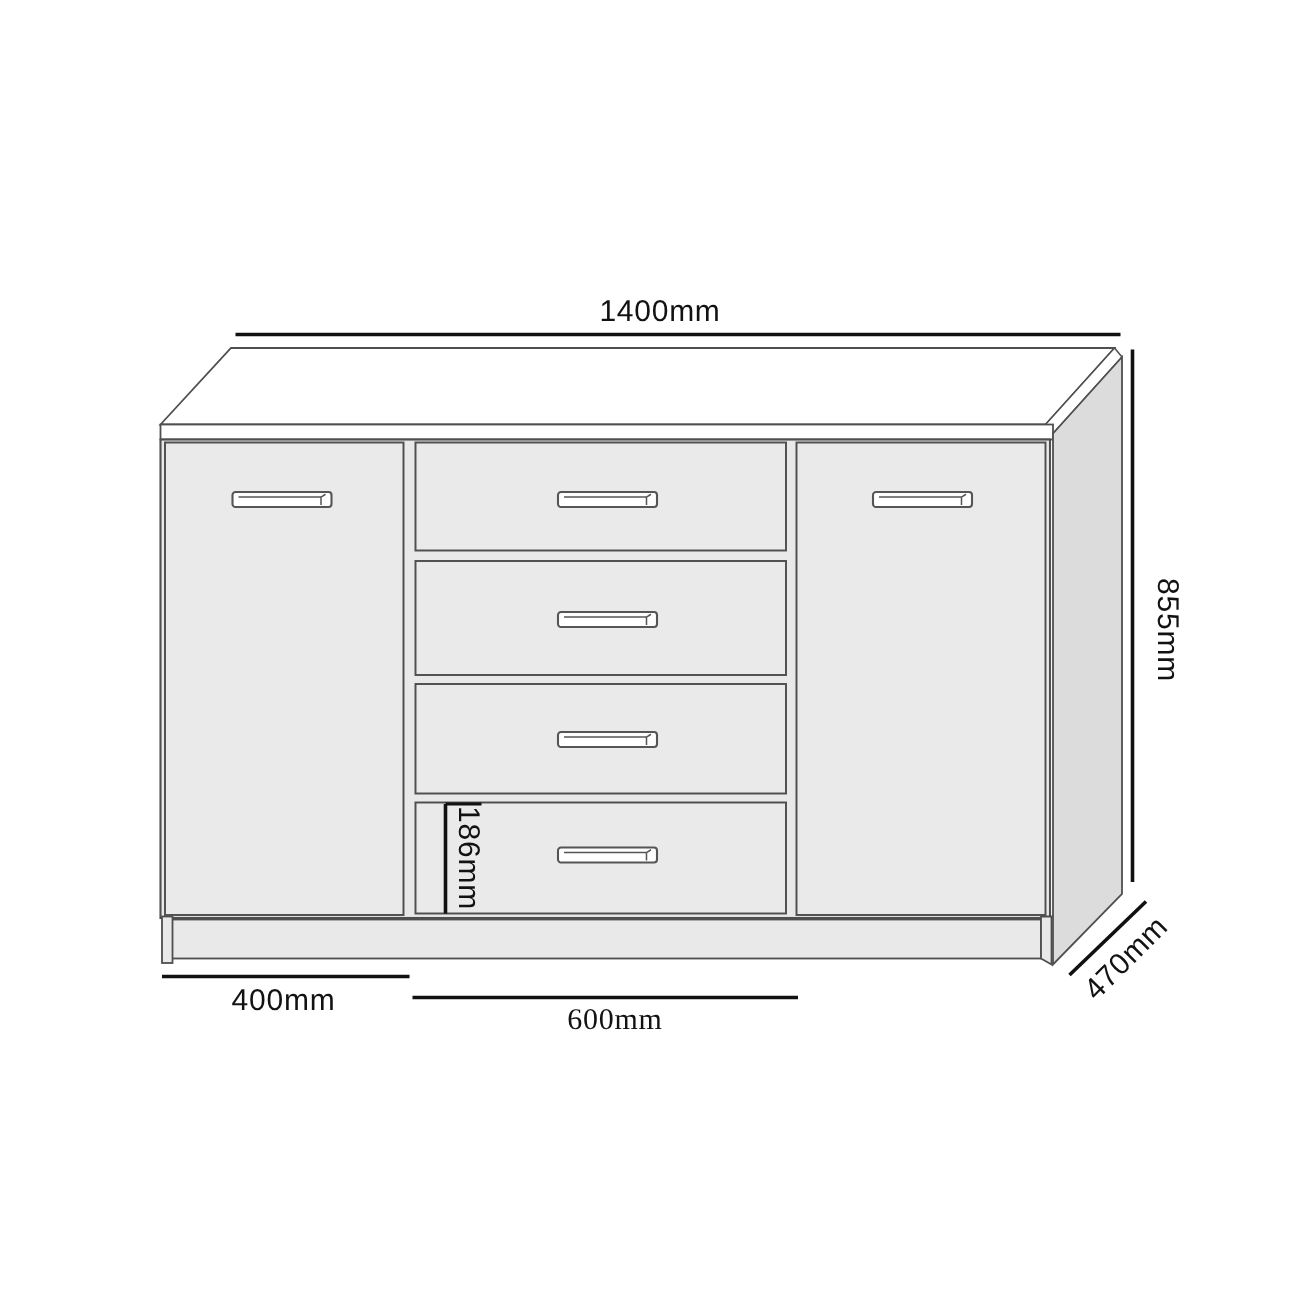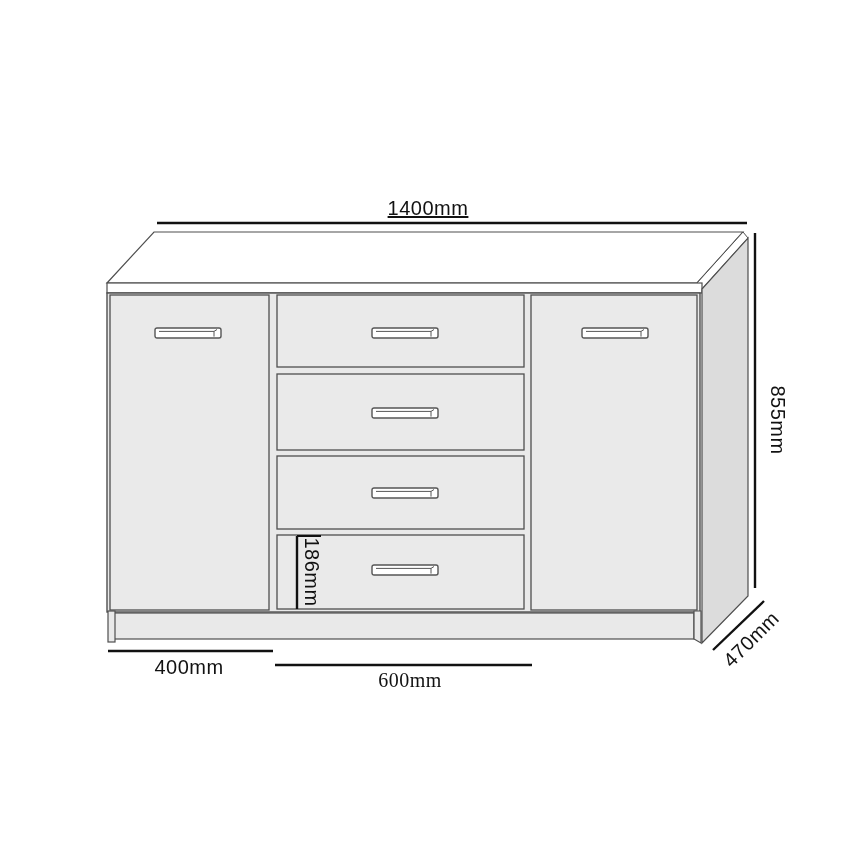--- a/index.html
+++ b/index.html
@@ -75,21 +75,21 @@
       <line x1="157" y1="223" x2="747" y2="223"></line>
       <line x1="755" y1="233" x2="755" y2="588"></line>
       <line x1="713" y1="650" x2="764" y2="601"></line>
       <line x1="108" y1="651" x2="273" y2="651"></line>
       <line x1="275" y1="665" x2="532" y2="665"></line>
       <line x1="297" y1="536" x2="297" y2="609"></line>
       <line x1="297" y1="536" x2="321" y2="536" stroke-width="2"></line>
     </g>
   </svg>
 
-  <div class="dim-label" style="left:428px; top:208px;text-decoration:underline;">1400mm</div>
+  <div class="dim-label" style="left:440px; top:208px;">1400mm</div>
 
   <div class="dim-label rot90" style="left:778px; top:420px;">855mm</div>
 
   <div class="dim-label rot-45" style="left:751px; top:639px;">470mm</div>
 
   <div class="dim-label" style="left:189px; top:667px;text-align:right;">400mm</div>
 
   <div class="dim-label" style="left:410px; top:680px;font-family:Liberation Serif, serif;">600mm</div>
 
   <div class="dim-label rot90" style="left:312px; top:572px;">186mm</div>

